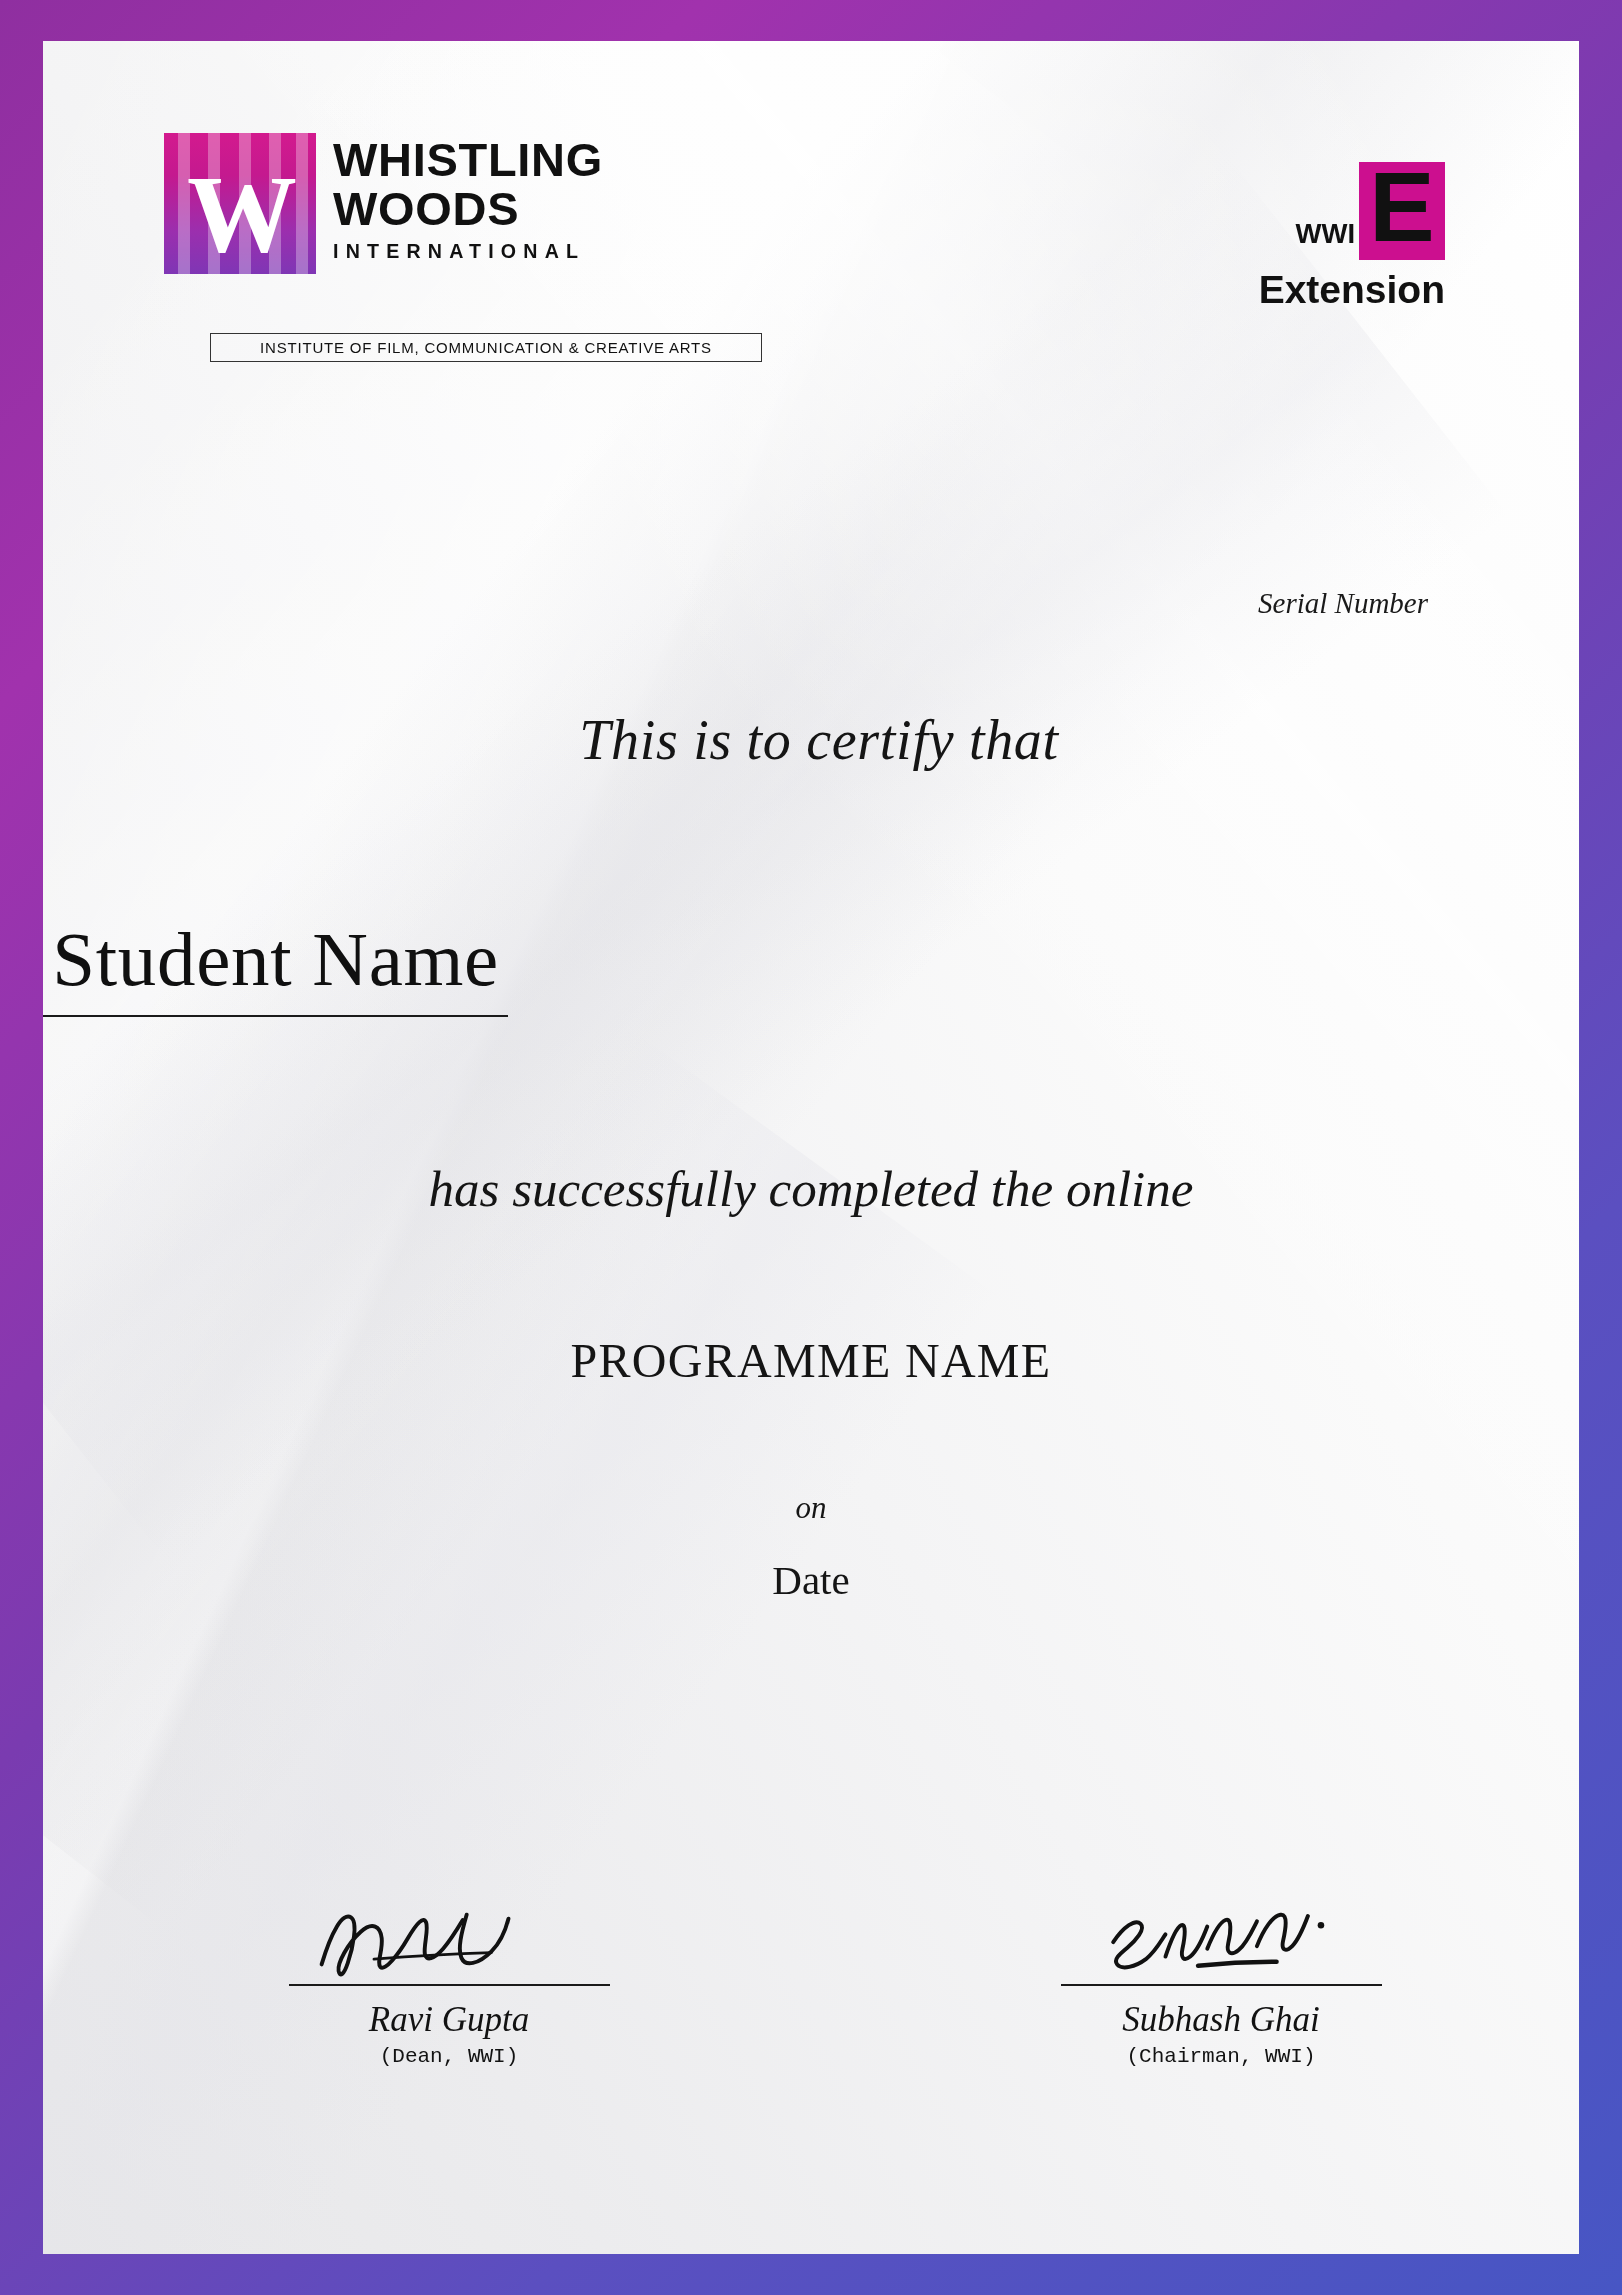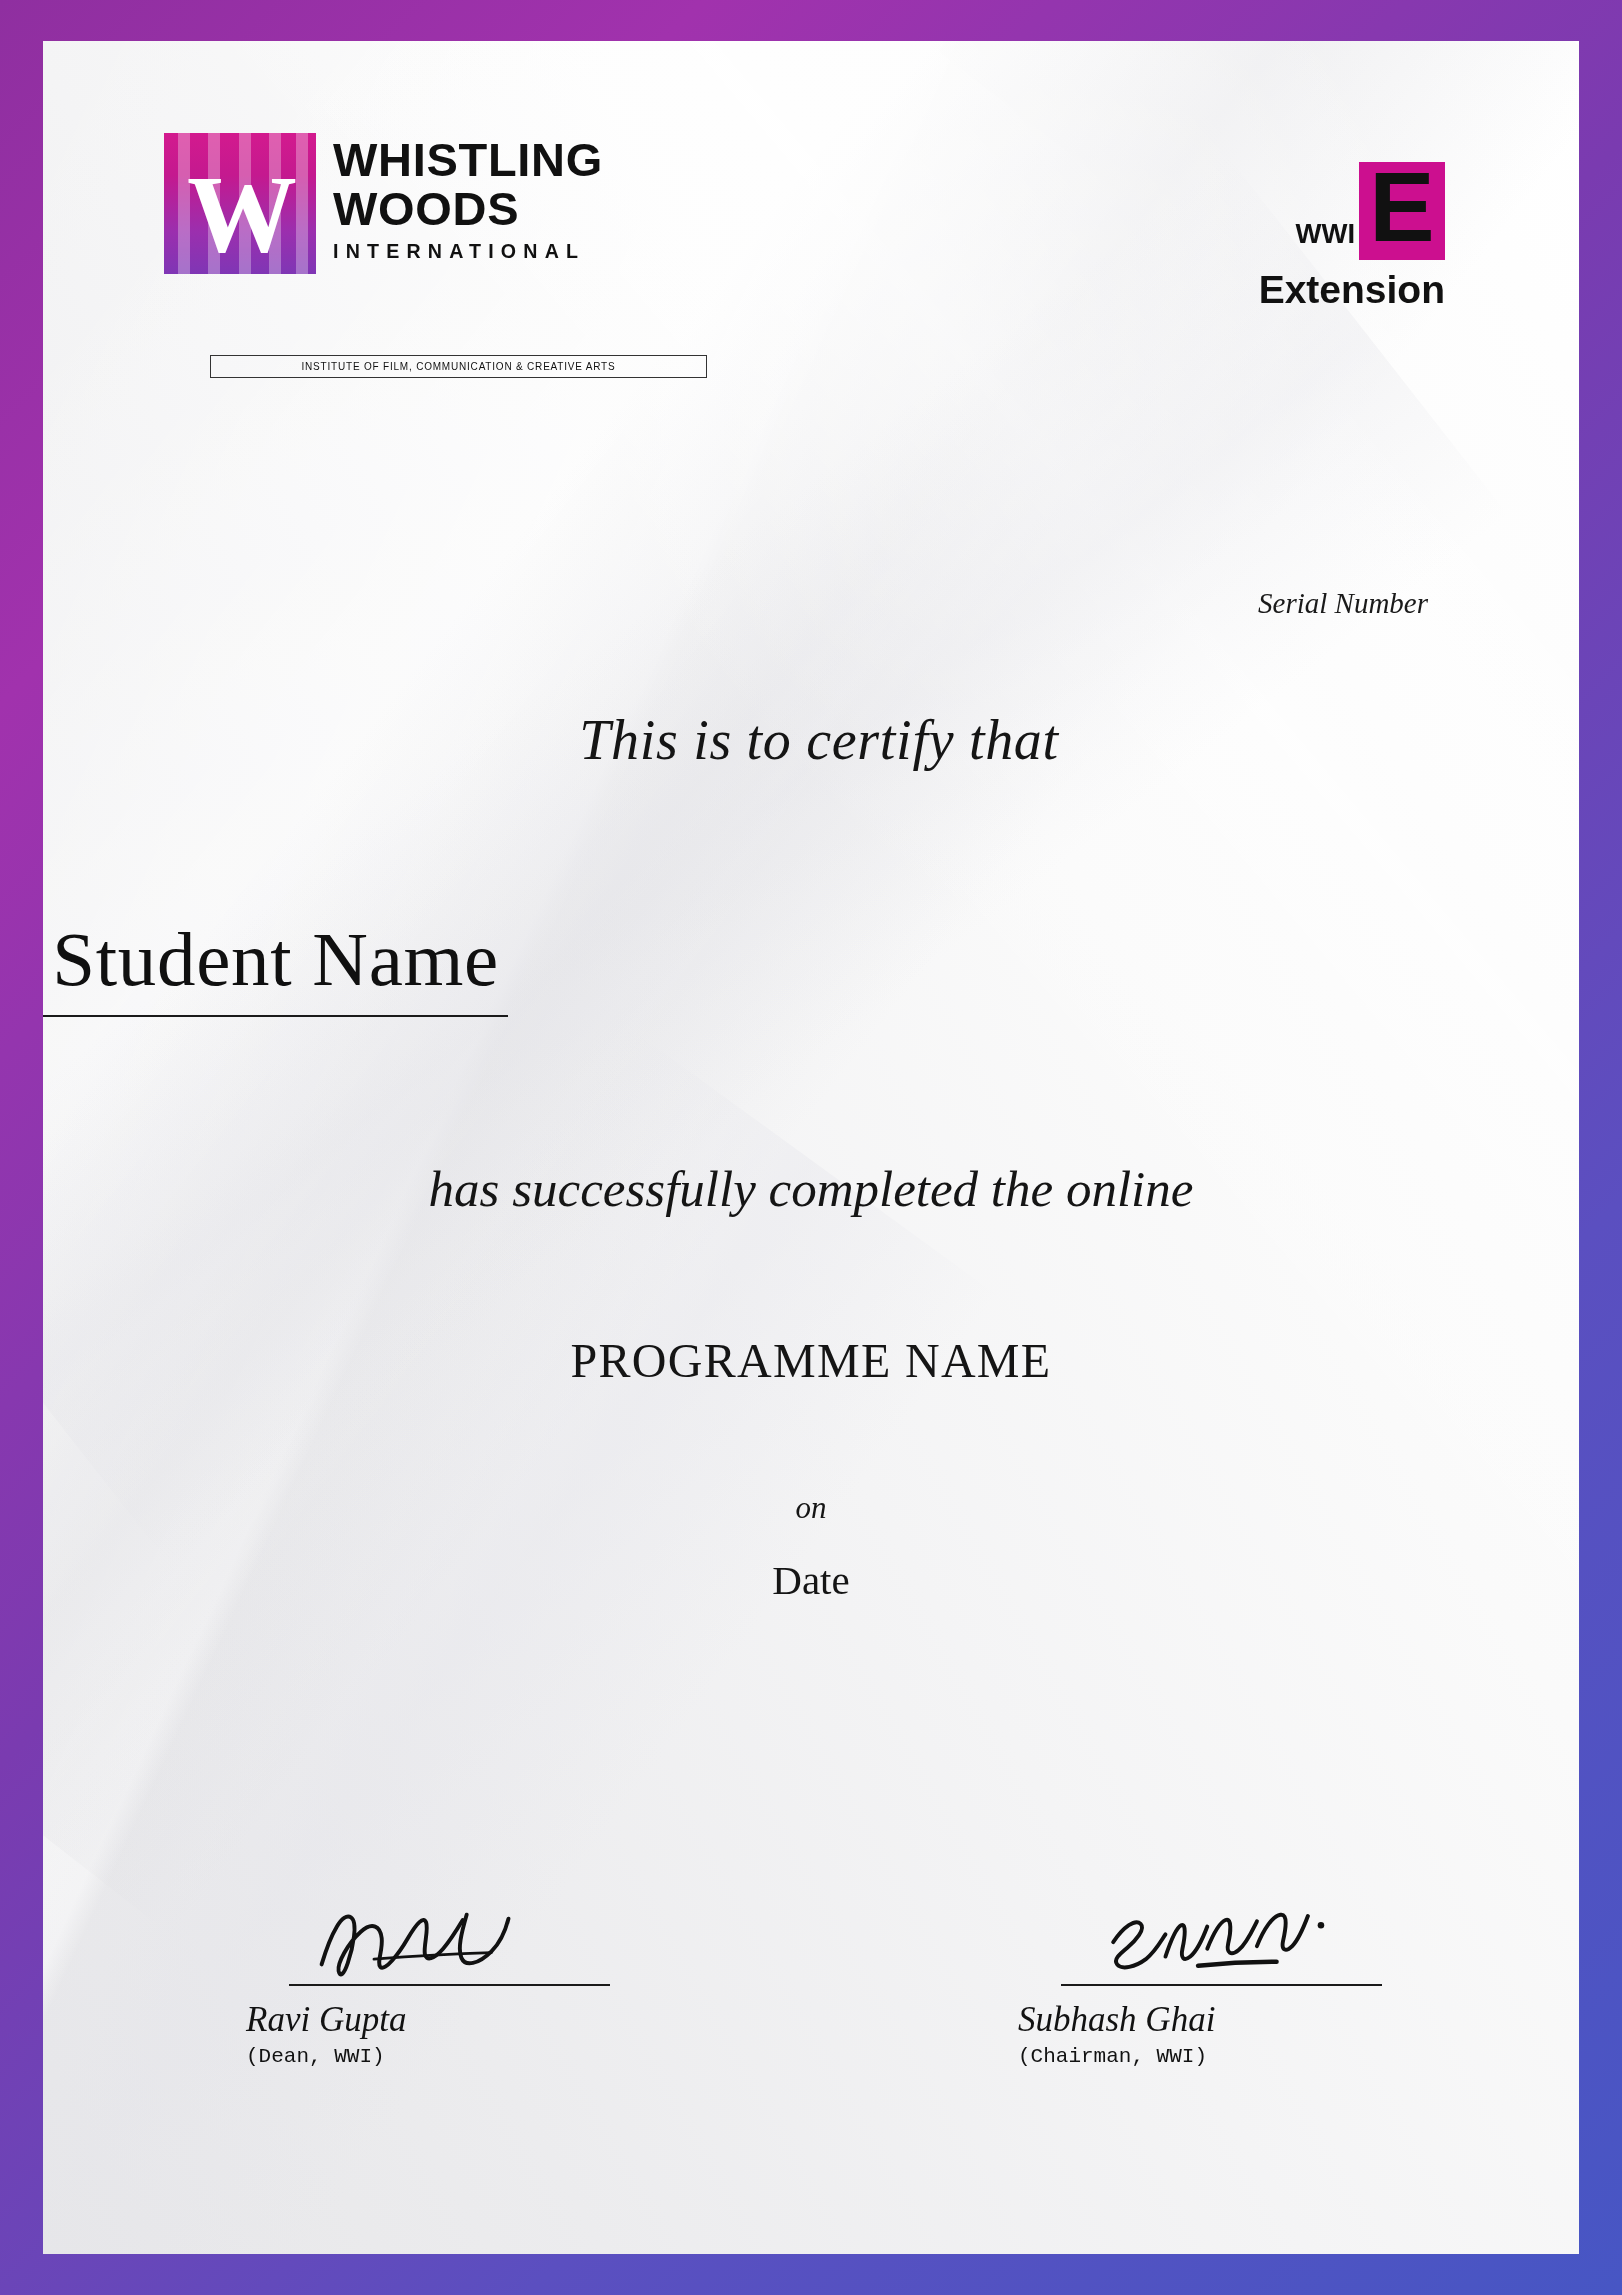--- a/index.html
+++ b/index.html
@@ -137,28 +137,28 @@
     line-height: 1.12;
   }
   .wwi-words .ln3 {
     font-family: "Liberation Sans", sans-serif;
     font-size: 19.6px;
     letter-spacing: 7.2px;
     color: #111111;
     margin-top: 5.2px;
   }
   .wwi-tagline {
-    margin-top: 26px;
+    margin-top: 4px;
     border: 1.3px solid #333333;
     padding: 4.6px 6.5px 5.2px 6.5px;
     font-family: "Liberation Sans", sans-serif;
-    font-size: 10px;
+    font-size: 15px;
     letter-spacing: 0.8px;
     color: #111111;
-    width: 497px;
+    width: 552px;
     box-sizing: border-box;
     text-align: center;
   }
 
   .ext-logo {
     position: absolute;
     top: 121px;
     right: 134px;
     text-align: right;
   }
@@ -278,20 +278,21 @@
     font-family: "Liberation Serif", serif;
     font-size: 41px;
     color: #151515;
   }
 
   
   .sign-block {
     position: absolute;
     bottom: 186px;
     width: 406px;
+    text-align: center;
   }
   .sign-left  { left: 203px; }
   .sign-right { left: 975px; }
 
   .sign-mark {
     height: 98px;
     position: relative;
   }
   .sign-mark svg {
     position: absolute;

